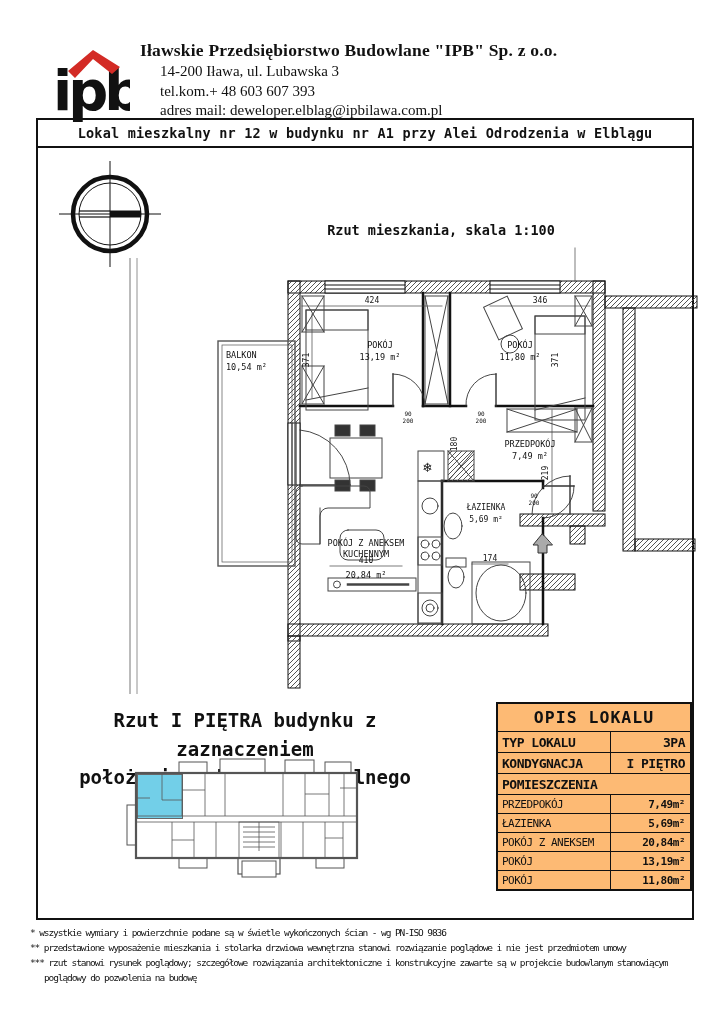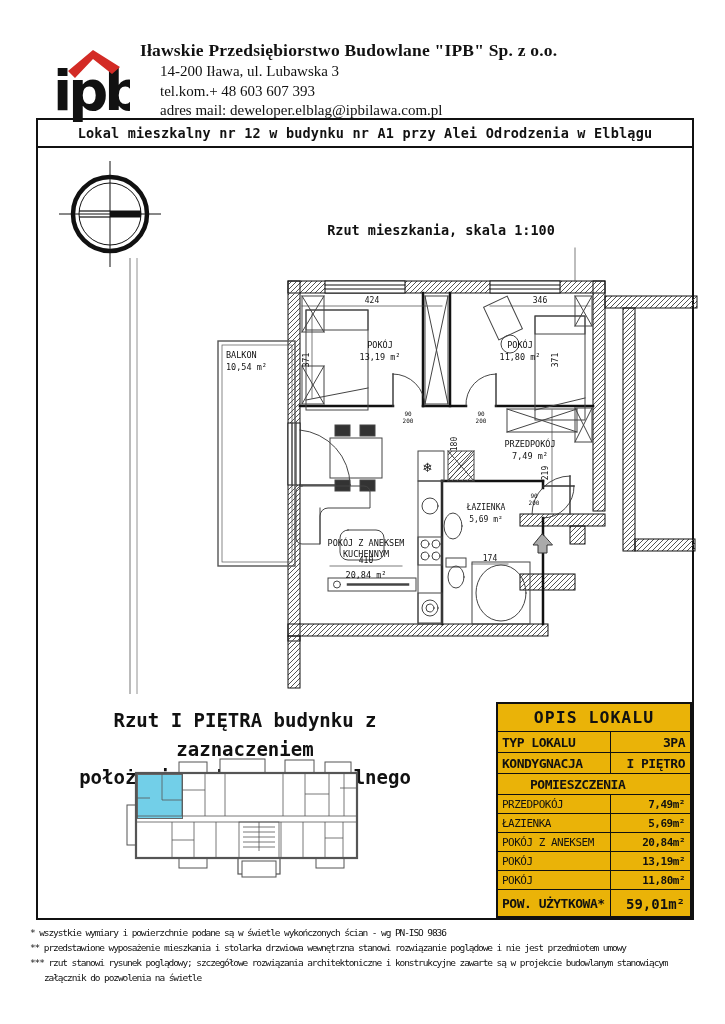--- a/index.html
+++ b/index.html
@@ -13,28 +13,28 @@
   .title-bar{position:absolute;left:36px;top:118px;width:658px;height:30px;border:2px solid #111;
              box-sizing:border-box;display:flex;align-items:center;justify-content:center;
              font-size:13.5px;font-weight:bold;letter-spacing:.2px;}
   .content-box{position:absolute;left:36px;top:146px;width:658px;height:774px;border:2px solid #111;
                border-top:none;box-sizing:border-box;}
   .north{position:absolute;left:21px;top:15px;}
   .cap1{position:absolute;left:258px;top:76px;width:290px;text-align:center;font-size:13.5px;font-weight:bold;}
   .plan{position:absolute;left:88px;top:100px;}
   .cap2{position:absolute;left:39px;top:560px;width:336px;text-align:center;font-size:19px;font-weight:bold;line-height:1.5;}
   .bplan{position:absolute;left:88px;top:612px;}
-  .opis{position:absolute;left:458px;top:556px;width:196px;border:2px solid #111;box-sizing:border-box;background:#eab308;}
+  .opis{position:absolute;left:458px;top:556px;width:196px;border:2px solid #111;box-sizing:border-box;background:#fdba74;}
   .opis .t-title{height:27px;border-bottom:1px solid #111;display:flex;align-items:center;justify-content:center;
                  font-size:16.5px;font-weight:bold;letter-spacing:1px;}
   .t-row{display:flex;border-bottom:1px solid #111;align-items:stretch;justify-content:flex-end;}
   .t-row:last-child{border-bottom:none;}
   .t-lbl{flex:0 0 106px;border-right:1px solid #111;padding:3px 2px 2px 4px;display:flex;align-items:center;}
   .t-val{flex:1;padding:3px 5px 2px 2px;display:flex;align-items:center;justify-content:flex-end;font-weight:bold;}
-  .t-full{flex:1;padding:3px 2px 2px 4px;display:flex;align-items:center;margin-left:28px;}
+  .t-full{flex:1;padding:3px 2px 2px 4px;display:flex;align-items:center;}
   .fs-lg{font-size:13px;font-weight:bold;letter-spacing:-.5px;}
   .fs-sm{font-size:11px;letter-spacing:-.5px;}
   .foot{position:absolute;left:30px;top:925px;font-size:9.5px;letter-spacing:-1.1px;line-height:1.58;white-space:nowrap;}
   .foot .indent{padding-left:14px;}
   svg text{font-family:"DejaVu Sans Mono",monospace;fill:#111;}
 </style>
 </head>
 <body>
 
 <div class="page">
@@ -365,27 +365,23 @@
         <div class="t-val fs-sm">20,84m²</div>
       </div>
       <div class="t-row">
         <div class="t-lbl fs-sm">POKÓJ</div>
         <div class="t-val fs-sm">13,19m²</div>
       </div>
       <div class="t-row">
         <div class="t-lbl fs-sm">POKÓJ</div>
         <div class="t-val fs-sm">11,80m²</div>
       </div>
-      <div class="t-row" style="height:26px">
-        <div class="t-lbl fs-lg">POW. UŻYTKOWA*</div>
-        <div class="t-val" style="font-size:14px;font-weight:bold">59,01m²</div>
-      </div>
     </div>
   </div>
 
   <div class="foot cad">
     <div>* wszystkie wymiary i powierzchnie podane są w świetle wykończonych ścian - wg PN-ISO 9836</div>
     <div>** przedstawione wyposażenie mieszkania i stolarka drzwiowa wewnętrzna stanowi rozwiązanie poglądowe i nie jest przedmiotem umowy</div>
     <div>*** rzut stanowi rysunek poglądowy; szczegółowe rozwiązania architektoniczne i konstrukcyjne zawarte są w projekcie budowlanym stanowiącym</div>
-    <div class="indent">załącznik do pozwolenia na świetle</div>
+    <div class="indent">poglądowy do pozwolenia na budowę</div>
   </div>
 
 </div>
 
 </body></html>

